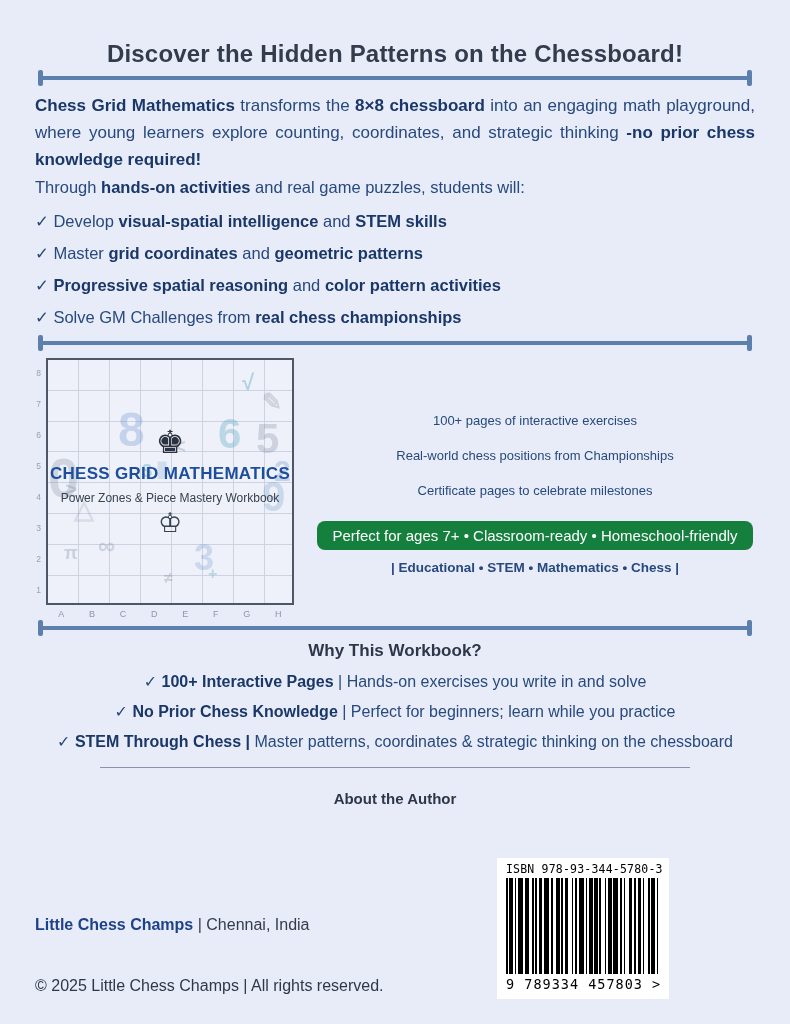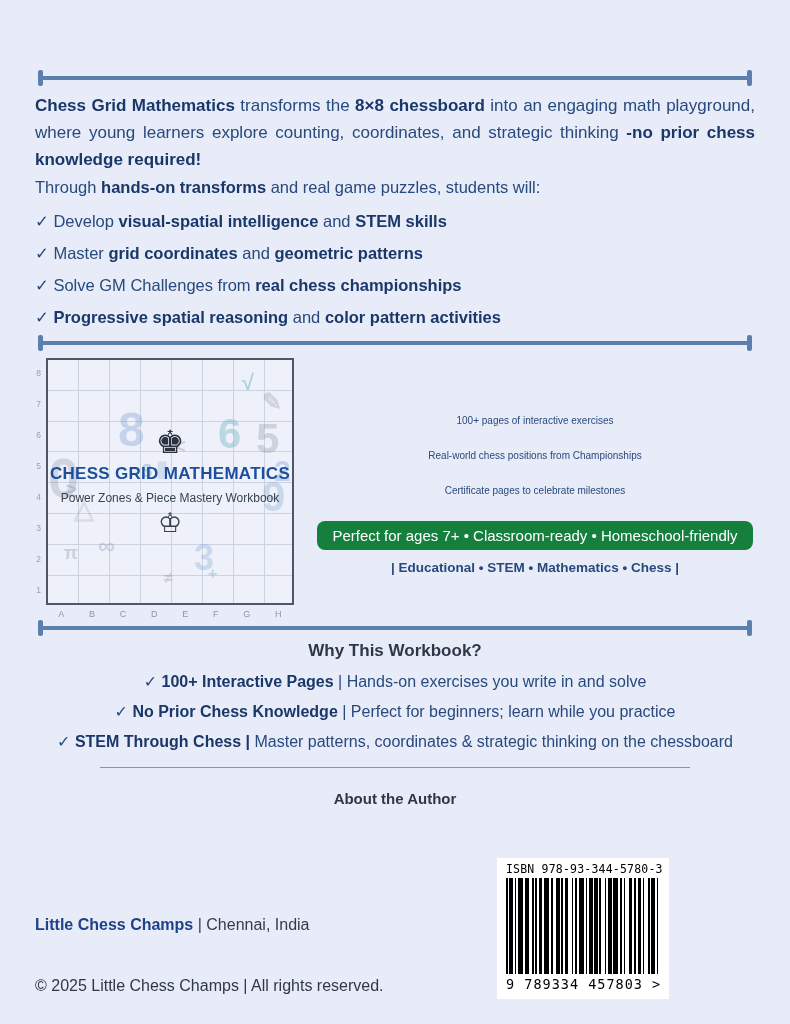--- a/index.html
+++ b/index.html
@@ -41,21 +41,21 @@
   .cover-center{position:absolute;left:13px;top:70px;width:248px;display:flex;
                 flex-direction:column;align-items:center;text-align:center;}
   .king-black{font-size:32px;color:#2b3240;line-height:1;}
   .cover-title{margin-top:6px;font-size:17px;font-weight:700;color:#1d4e9e;letter-spacing:.3px;white-space:nowrap;}
   .cover-sub{margin-top:7px;font-size:12px;color:#39424f;}
   .king-white{margin-top:5px;font-size:27px;color:#39424f;line-height:1;}
 
   
   .inside{position:absolute;left:308px;right:28px;top:396px;text-align:center;}
   .inside .heading{font-size:15.5px;font-weight:700;color:#2e3749;}
-  .inside .line{margin-top:15px;font-size:10px;color:#27497e;line-height:20px;}
+  .inside .line{margin-top:15px;font-size:13px;color:#27497e;line-height:20px;}
   .badge-row{margin-top:20px;display:flex;justify-content:center;}
   .badge{background:#15803d;color:#ffffff;font-size:15px;padding:6px 15px;border-radius:8px;white-space:nowrap;}
   .tags{margin-top:10px;font-size:13.5px;font-weight:700;color:#27497e;}
 
   
   .why{position:absolute;left:20px;right:20px;top:641px;text-align:center;}
   .why .heading{font-size:17px;font-weight:700;color:#2e3749;}
   .why .item{margin-top:11px;font-size:16px;color:#27497e;line-height:19px;}
 
   .thinline{position:absolute;left:100px;right:100px;top:767px;height:1px;background:#8d91ad;}
@@ -82,36 +82,37 @@
   .footer-line .b{font-weight:700;color:#1e4287;}
   .pub{top:916px;}
   .site{top:947px;font-weight:700;color:#1e4287;}
   .copy{top:977px;color:#2f3846;}
 </style>
 </head>
 <body>
 
 <div class="page">
 
+  <div class="headline">Discover the Hidden Patterns on the Chessboard!</div>
 
   <div class="divider div1">
     <span class="cap"></span>
     <span class="line"></span>
     <span class="cap"></span>
   </div>
 
   <div class="intro rich"><span class="b">Chess Grid Mathematics</span><span> transforms the </span><span class="b">8×8 chessboard</span><span> into an engaging math playground, where young learners explore counting, coordinates, and strategic thinking </span><span class="b">-no prior chess knowledge required!</span></div>
 
-  <div class="through rich"><span>Through </span><span class="b">hands-on transforms</span><span> and real game puzzles, students will:</span></div>
+  <div class="through rich"><span>Through </span><span class="b">hands-on activities</span><span> and real game puzzles, students will:</span></div>
 
   <div class="checklist">
     <div class="item rich"><span>✓ Develop </span><span class="b">visual-spatial intelligence</span><span> and </span><span class="b">STEM skills</span></div>
     <div class="item rich"><span>✓ Master </span><span class="b">grid coordinates</span><span> and </span><span class="b">geometric patterns</span></div>
+    <div class="item rich"><span>✓ </span><span class="b">Progressive spatial reasoning</span><span> and </span><span class="b">color pattern activities</span></div>
     <div class="item rich"><span>✓ Solve GM Challenges from </span><span class="b">real chess championships</span></div>
-    <div class="item rich"><span>✓ </span><span class="b">Progressive spatial reasoning</span><span> and </span><span class="b">color pattern activities</span></div>
   </div>
 
   <div class="divider div2">
     <span class="cap"></span>
     <span class="line"></span>
     <span class="cap"></span>
   </div>
 
   <div class="cover">
     <div class="rowlabels">

